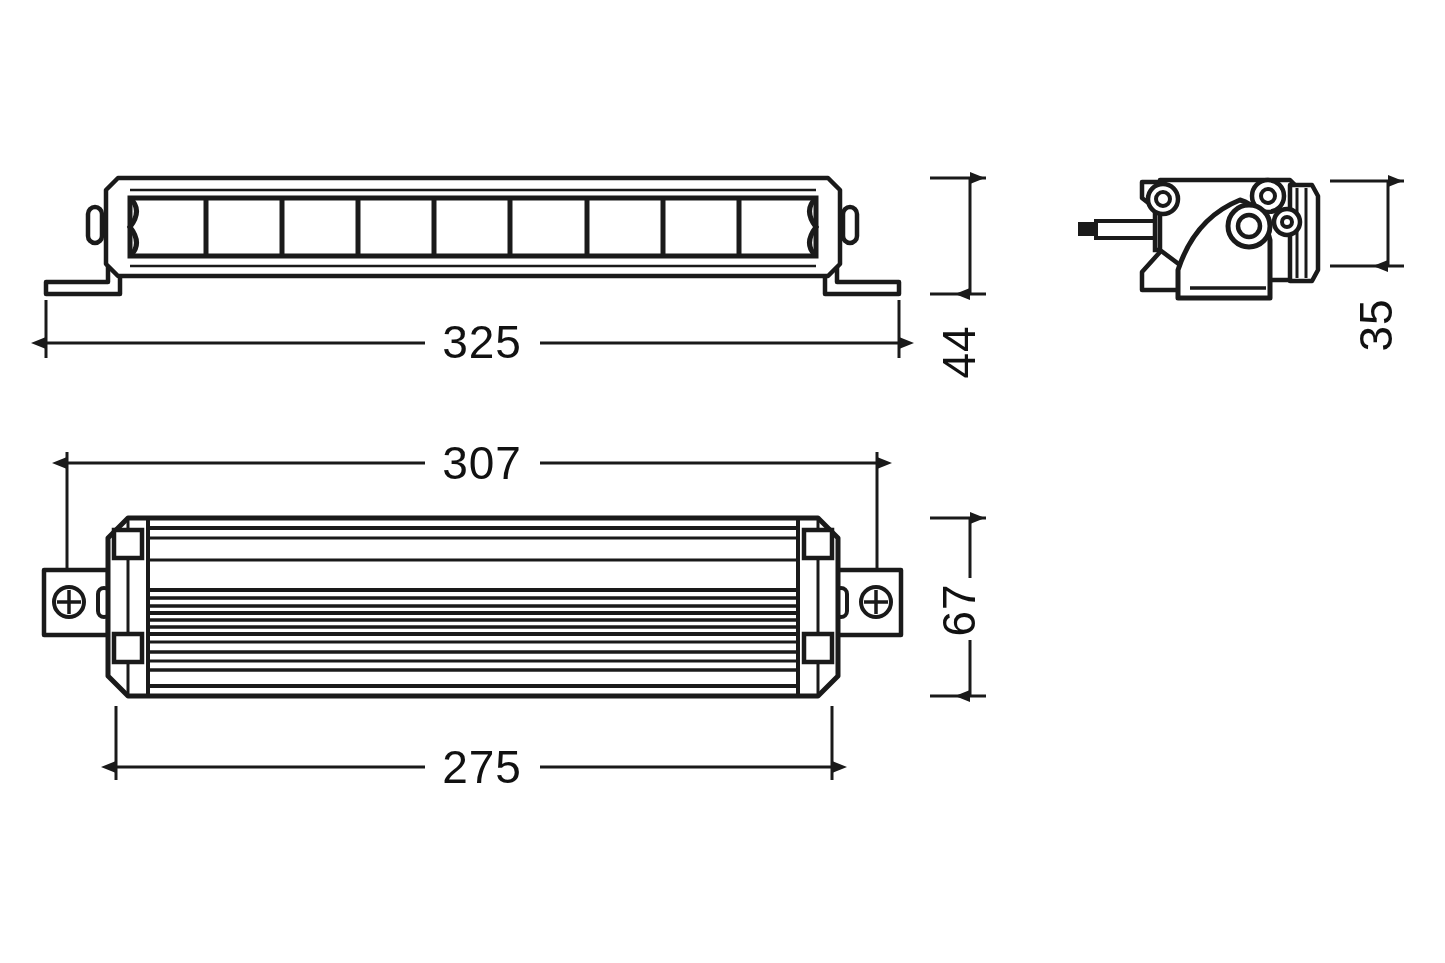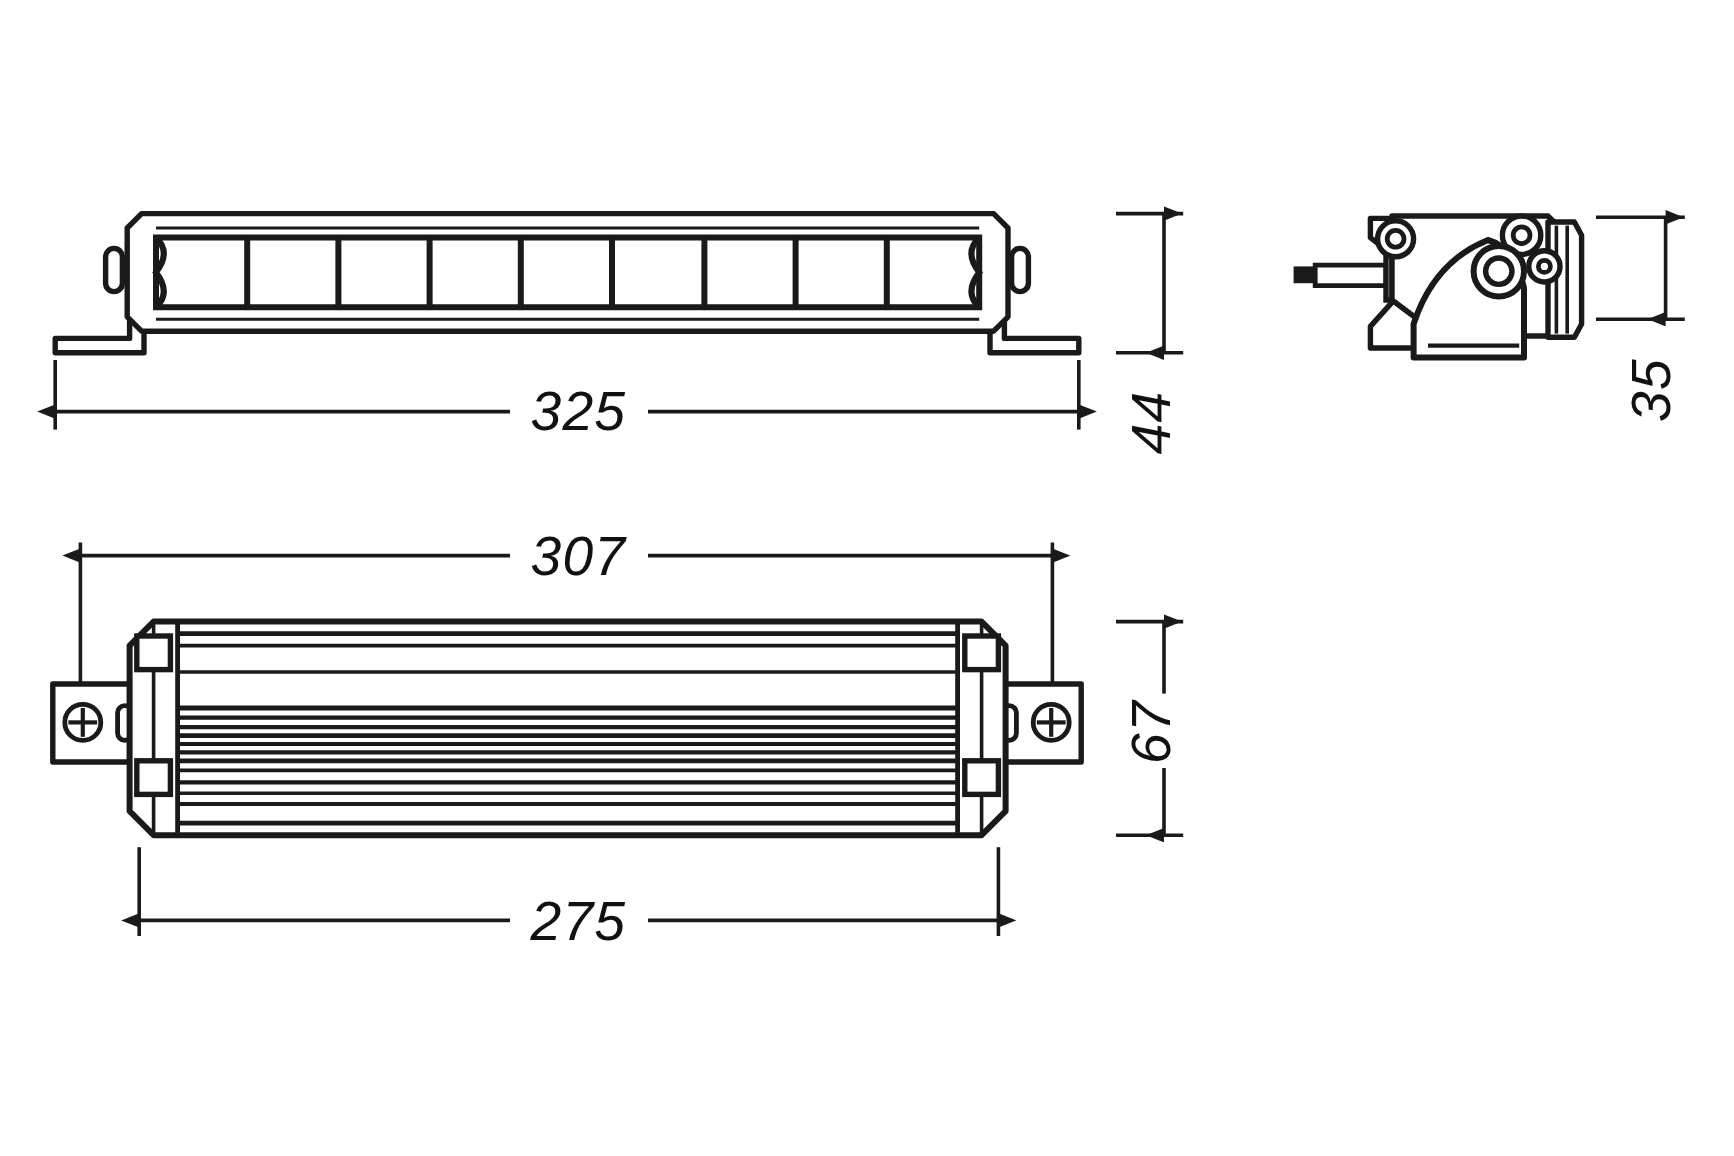--- a/index.html
+++ b/index.html
@@ -13,21 +13,20 @@
     font-family: "Liberation Sans", sans-serif;
     overflow: hidden;
     position: relative;
   }
   #drawing-root {
     position: absolute;
     left: 0;
     top: 0;
     width: 1445px;
     height: 963px;
-    font-style: italic;
   }
   svg.tech-drawing {
     display: block;
     width: 1445px;
     height: 963px;
     background: #ffffff;
   }
   .dim-text {
     font-family: "Liberation Sans", sans-serif;
     font-size: 46px;

